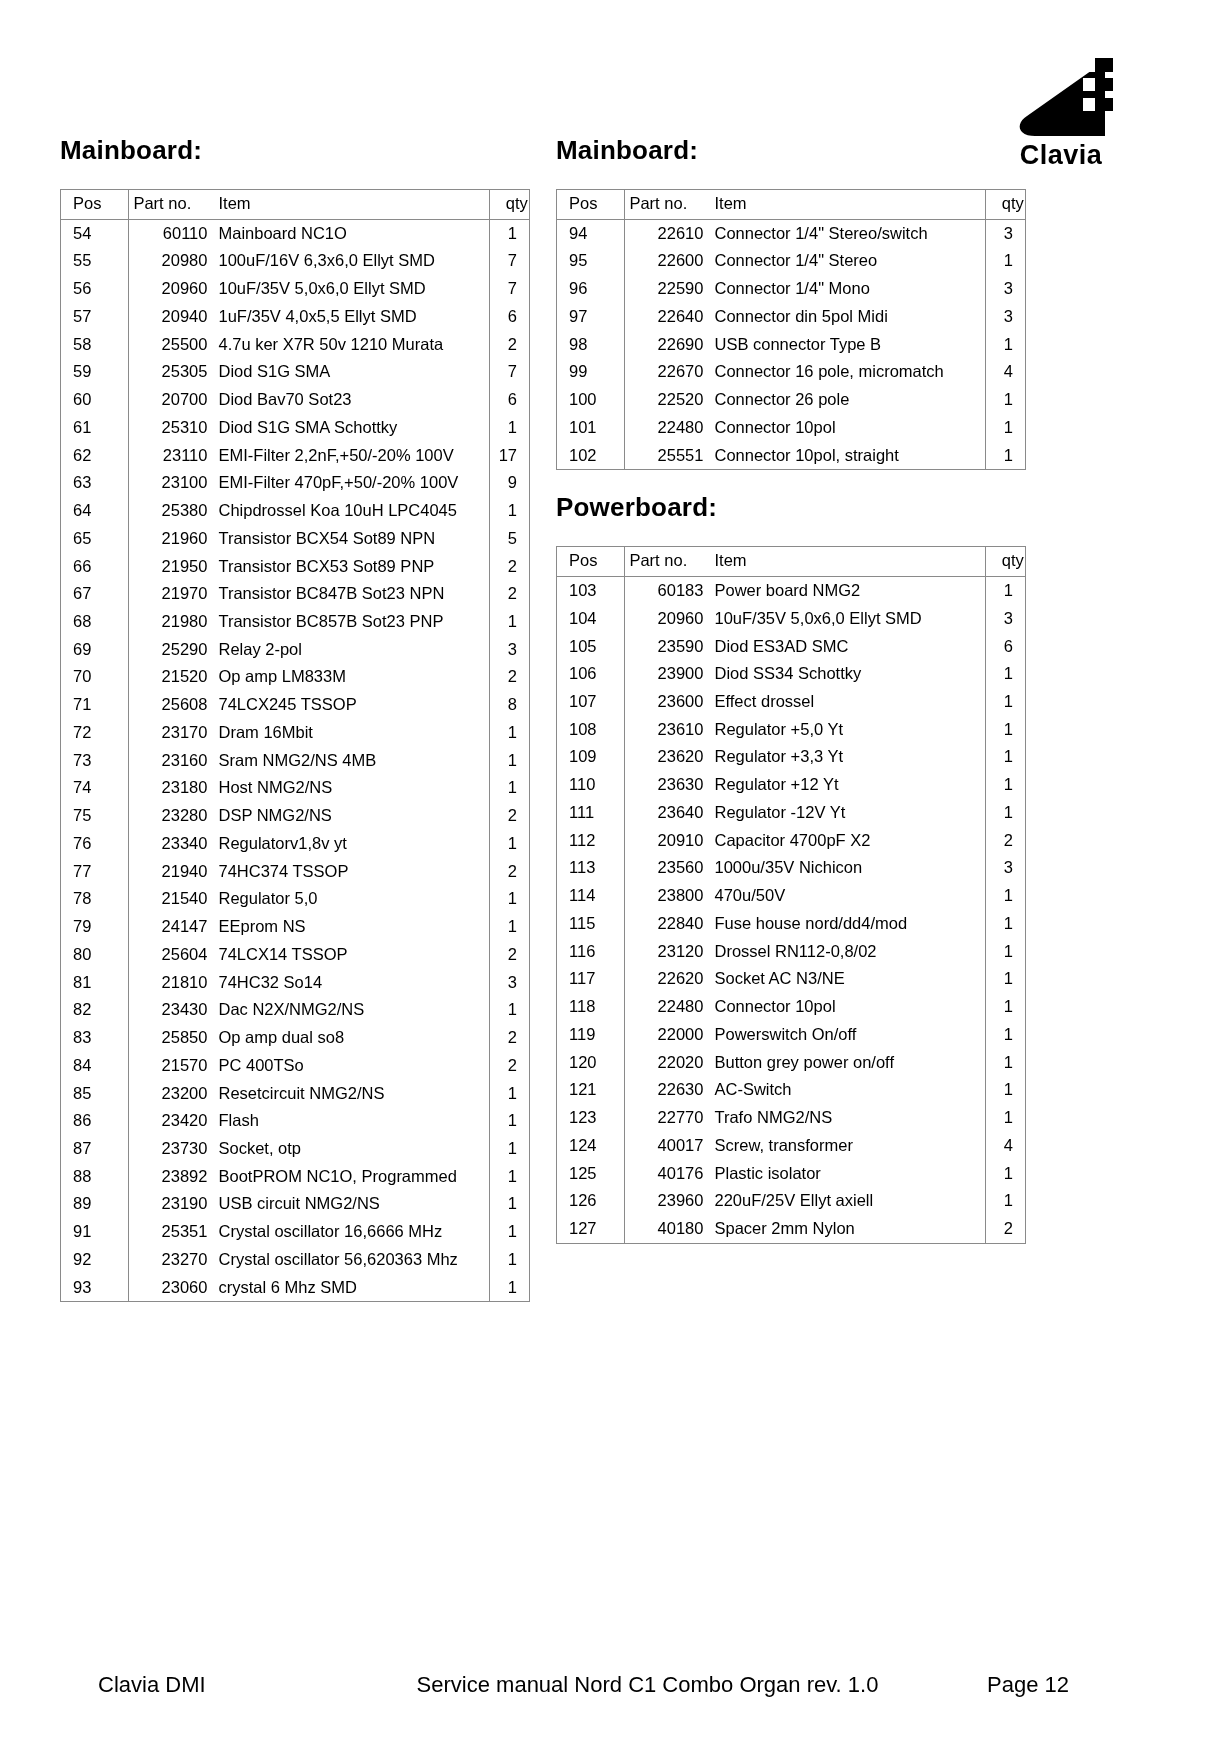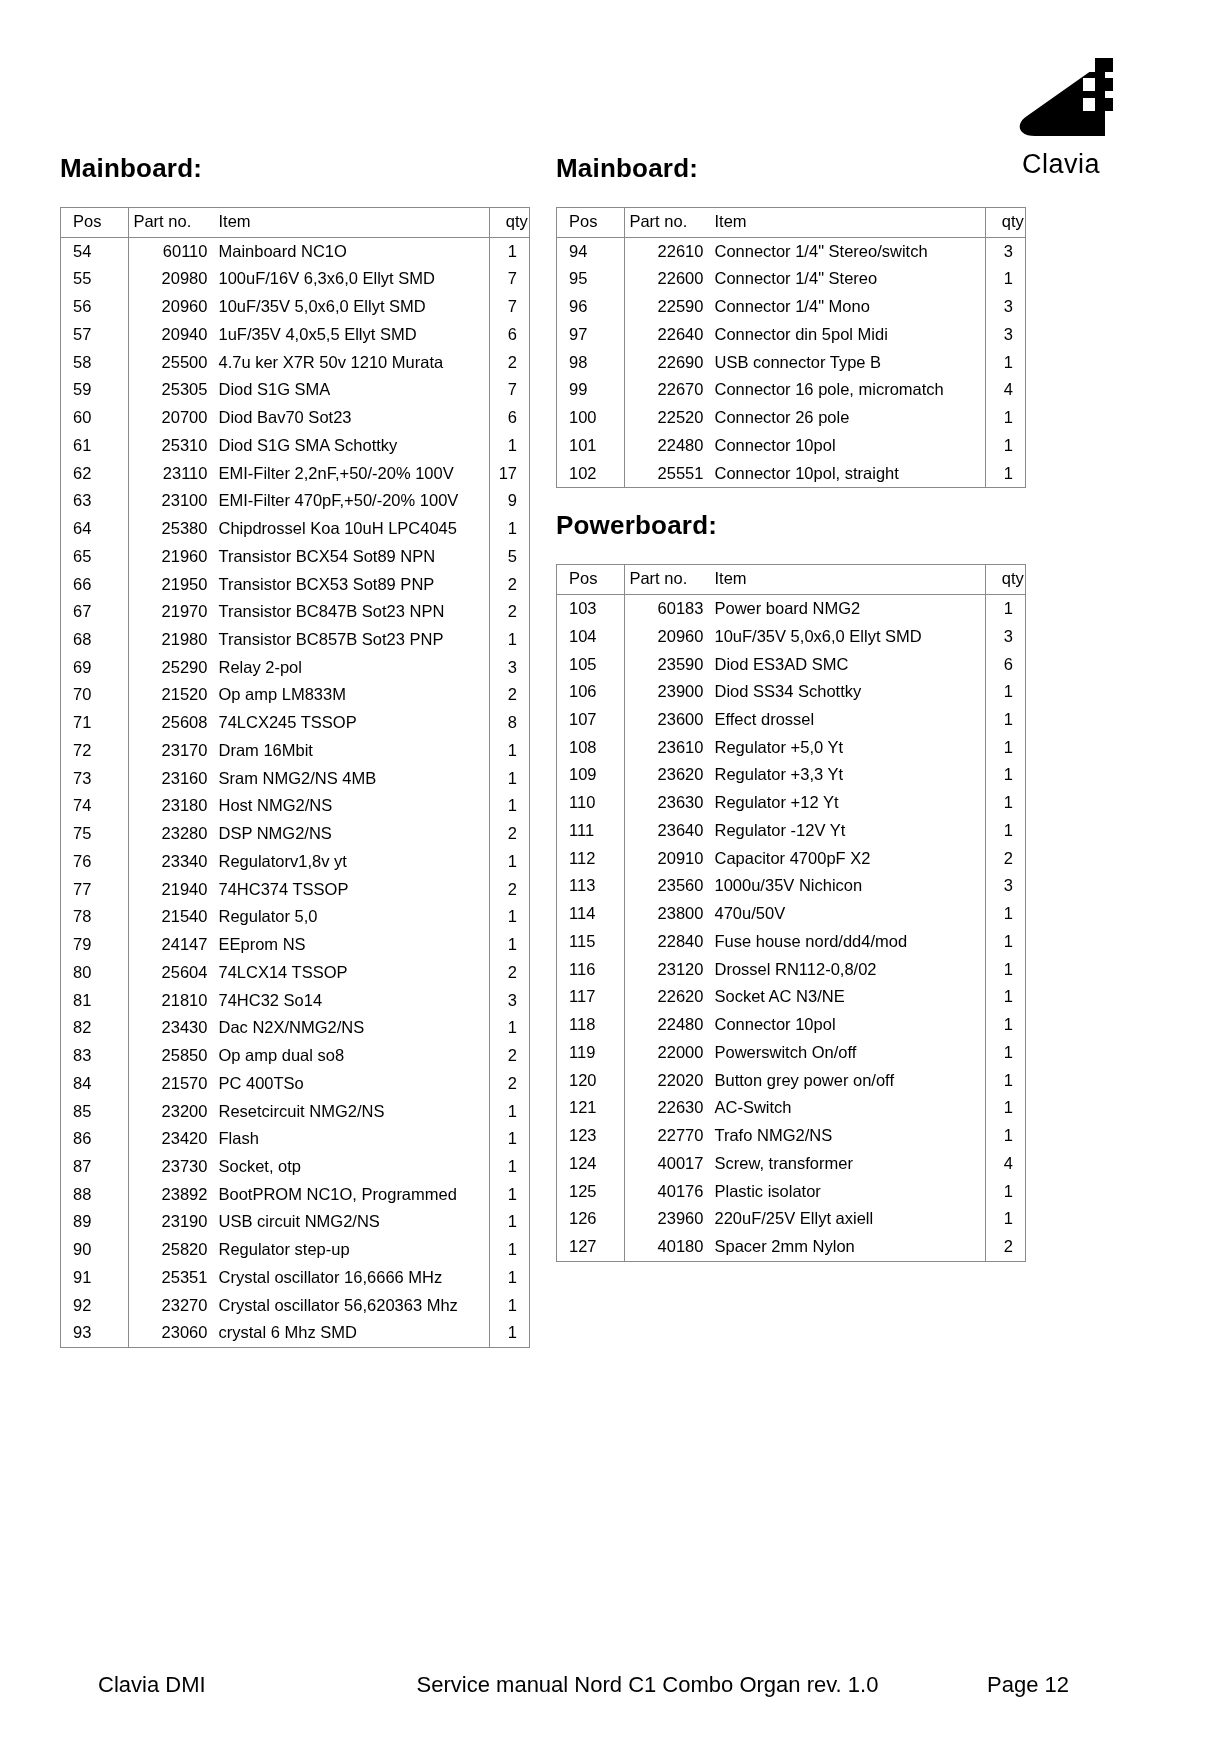--- a/index.html
+++ b/index.html
@@ -27,31 +27,31 @@
   }
   .logo-mark {
     width: 104px;
     height: 82px;
     margin: 0 auto;
     display: block;
   }
   .logo-word {
     font-family: "Liberation Sans", sans-serif;
     font-size: 27px;
-    font-weight: 400;
+    font-weight: 700;
     letter-spacing: 0.5px;
     color: #000;
-    margin-top: 10px;
+    margin-top: 1px;
     line-height: 1.05;
   }
 
   
   .col {
     position: absolute;
-    top: 155px;
+    top: 137px;
     width: 470px;
   }
   .col-left  { left: 60px; }
   .col-right { left: 556px; }
 
   .section-title {
     font-size: 26px;
     font-weight: bold;
     letter-spacing: 0.2px;
     margin: 0 0 26px 0;
@@ -353,26 +353,20 @@
           <td class="c-item">BootPROM NC1O, Programmed</td>
           <td class="c-qty">1</td>
         </tr>
         <tr>
           <td class="c-pos">89</td>
           <td class="c-part">23190</td>
           <td class="c-item">USB circuit NMG2/NS</td>
           <td class="c-qty">1</td>
         </tr>
         <tr>
-          <td class="c-pos">90</td>
-          <td class="c-part">25820</td>
-          <td class="c-item">Regulator step-up</td>
-          <td class="c-qty">1</td>
-        </tr>
-        <tr>
           <td class="c-pos">91</td>
           <td class="c-part">25351</td>
           <td class="c-item">Crystal oscillator 16,6666 MHz</td>
           <td class="c-qty">1</td>
         </tr>
         <tr>
           <td class="c-pos">92</td>
           <td class="c-part">23270</td>
           <td class="c-item">Crystal oscillator 56,620363 Mhz</td>
           <td class="c-qty">1</td>

